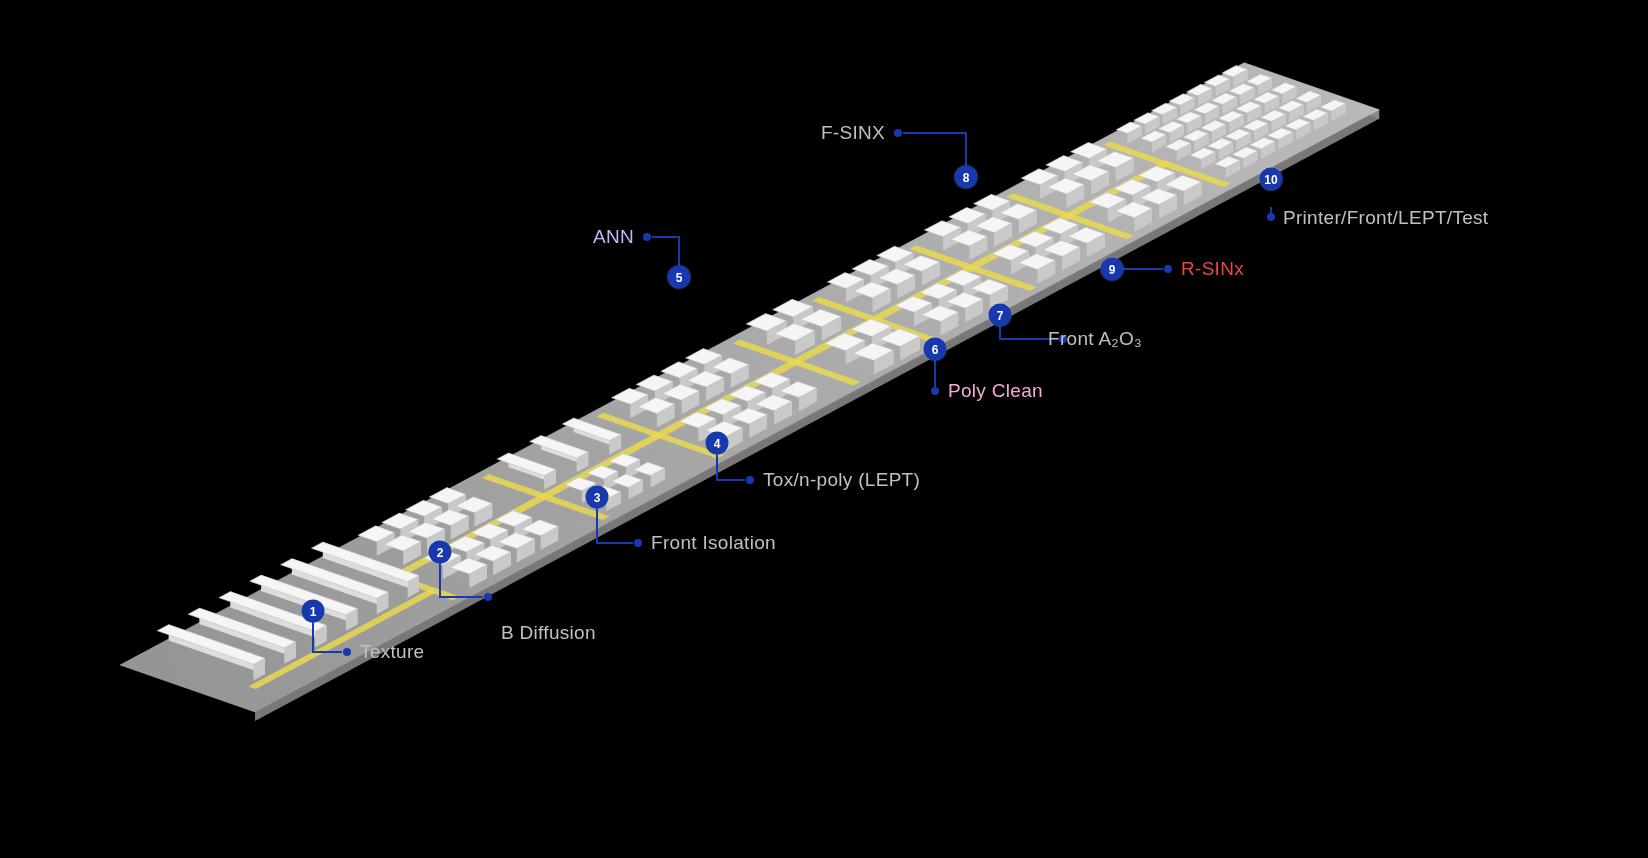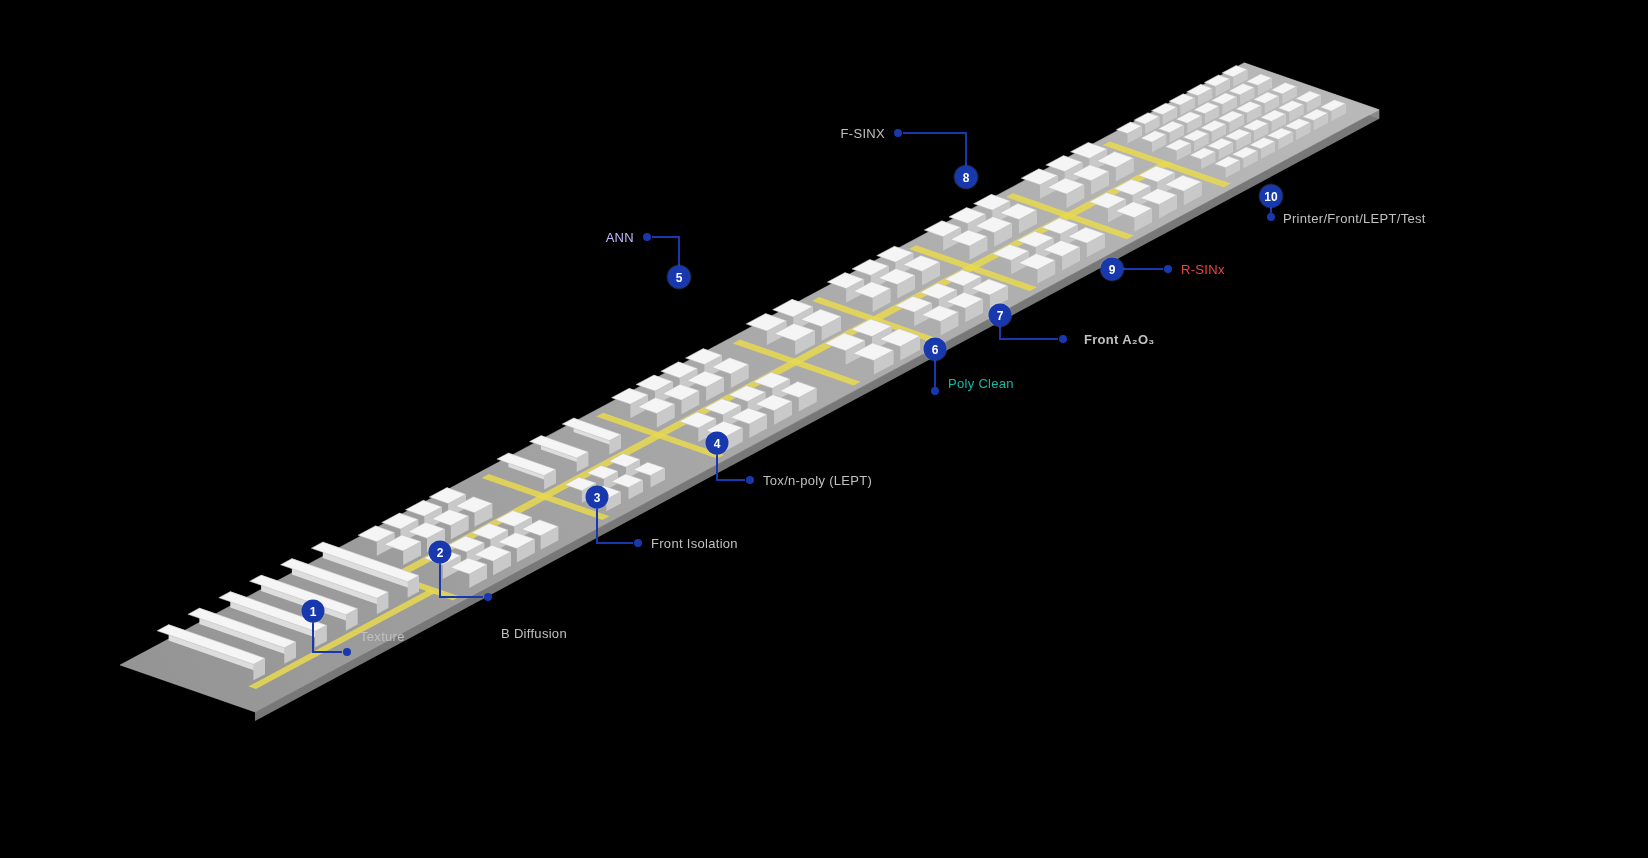--- a/index.html
+++ b/index.html
@@ -12,21 +12,21 @@
   .badge{
     position:absolute;width:23px;height:23px;border-radius:50%;
     transform:translate(-50%,-50%);
     display:flex;align-items:center;justify-content:center;
     color:#fff;font-size:12px;font-weight:bold;
     pointer-events:auto;cursor:pointer;
     box-shadow:0 0 0 1px rgba(255,255,255,0.12);
   }
   .mlabel{
     position:absolute;transform:translate(0,-50%);
-    font-size:13px;letter-spacing:.3px;white-space:nowrap;
+    font-size:19px;letter-spacing:.3px;white-space:nowrap;
   }
   .mlabel.right{transform:translate(-100%,-50%);}
 </style>
 </head>
 <body>
 
 <div class="stage">
   <svg id="scene" width="1648" height="858" viewBox="0 0 1648 858">
     <defs>
       <linearGradient id="pg" gradientUnits="userSpaceOnUse" x1="120" y1="665" x2="1380" y2="110">
@@ -703,33 +703,33 @@
         <polyline points="966,166 966,133 903,133" fill="none" stroke="#1838ad" stroke-width="2"></polyline>
         <circle cx="898" cy="133" r="4" fill="#1838ad"></circle>
         <polyline points="1123,269 1163,269" fill="none" stroke="#1838ad" stroke-width="2"></polyline>
         <circle cx="1168" cy="269" r="4" fill="#1838ad"></circle>
         <polyline points="1271,207 1271,213" fill="none" stroke="#1838ad" stroke-width="2"></polyline>
         <circle cx="1271" cy="217" r="4" fill="#1838ad"></circle>
       </g>
   </svg>
   <div id="overlay">
       <div class="badge" style="left: 313px; top: 611px; background: rgb(24, 56, 173);">1</div>
-      <div class="mlabel" style="left: 360px; top: 636px; color: rgb(192, 192, 192);">Texture</div>
+      <div class="mlabel" style="left: 360px; top: 652px; color: rgb(192, 192, 192);">Texture</div>
       <div class="badge" style="left: 440px; top: 552px; background: rgb(24, 56, 173);">2</div>
       <div class="mlabel" style="left: 501px; top: 597px; color: rgb(192, 192, 192); margin-top: 36px;">B Diffusion</div>
       <div class="badge" style="left: 597px; top: 497px; background: rgb(24, 56, 173);">3</div>
       <div class="mlabel" style="left: 651px; top: 543px; color: rgb(192, 192, 192);">Front Isolation</div>
       <div class="badge" style="left: 717px; top: 443px; background: rgb(24, 56, 173);">4</div>
       <div class="mlabel" style="left: 763px; top: 480px; color: rgb(192, 192, 192);">Tox/n-poly (LEPT)</div>
       <div class="badge" style="left: 679px; top: 277px; background: rgb(24, 56, 173);">5</div>
       <div class="mlabel right" style="left: 634px; top: 237px; color: #c4b5fd;">ANN</div>
       <div class="badge" style="left: 935px; top: 349px; background: rgb(24, 56, 173);">6</div>
-      <div class="mlabel" style="left: 948px; top: 383px; color: #14b8a6;">Poly Clean</div>
+      <div class="mlabel" style="left: 948px; top: 391px; color: #f9a8d4;">Poly Clean</div>
       <div class="badge" style="left: 1000px; top: 315px; background: rgb(24, 56, 173);">7</div>
-      <div class="mlabel" style="left: 1084px; top: 339px; color: rgb(192, 192, 192); font-weight: bold;">Front A₂O₃</div>
+      <div class="mlabel" style="left: 1048px; top: 339px; color: rgb(192, 192, 192);">Front A₂O₃</div>
       <div class="badge" style="left: 966px; top: 177px; background: rgb(24, 56, 173);">8</div>
       <div class="mlabel right" style="left: 885px; top: 133px; color: rgb(192, 192, 192);">F-SINX</div>
       <div class="badge" style="left: 1112px; top: 269px; background: rgb(24, 56, 173);">9</div>
       <div class="mlabel" style="left: 1181px; top: 269px; color: #ef4444;">R-SINx</div>
-      <div class="badge" style="left: 1271px; top: 196px; background: rgb(24, 56, 173);">10</div>
+      <div class="badge" style="left: 1271px; top: 179px; background: rgb(24, 56, 173);">10</div>
       <div class="mlabel" style="left: 1283px; top: 218px; color: rgb(192, 192, 192);">Printer/Front/LEPT/Test</div>
     </div>
 </div>
 
 </body></html>

